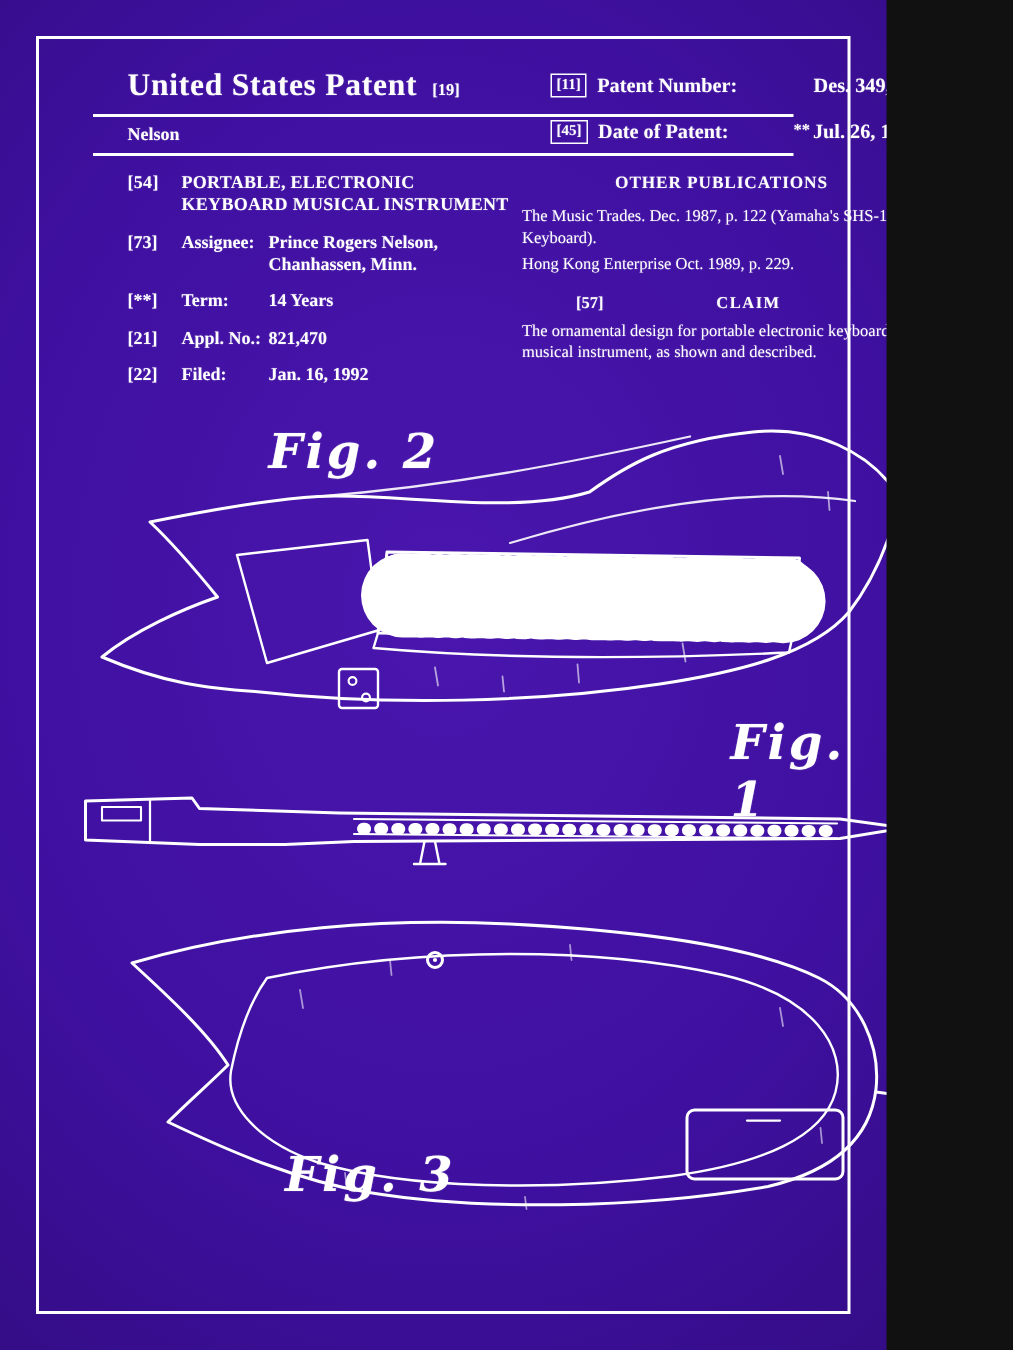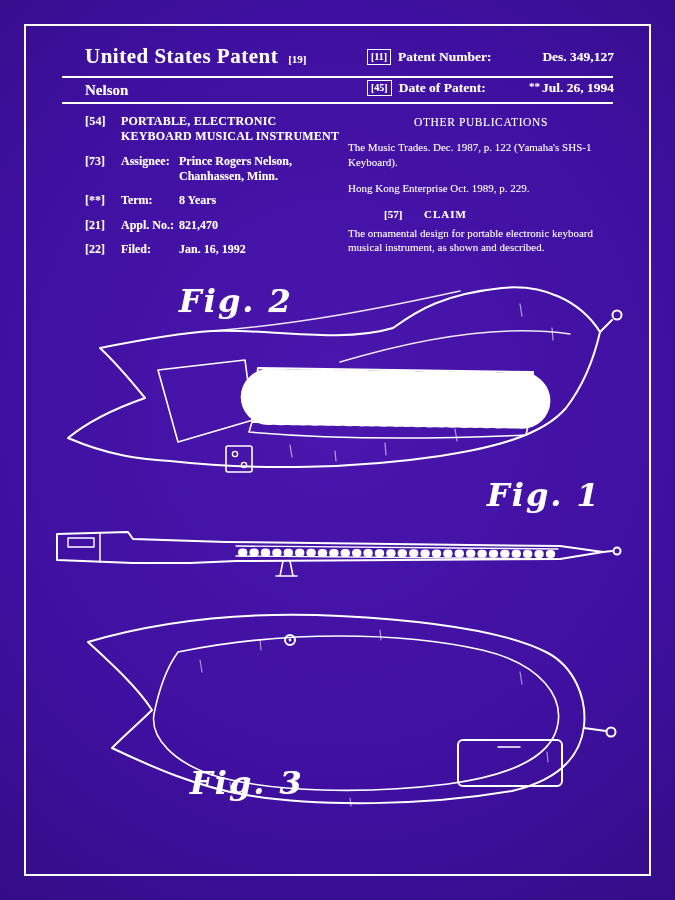--- a/index.html
+++ b/index.html
@@ -1,54 +1,54 @@
 <!DOCTYPE html>
 <html><head>
 <meta charset="utf-8">
 <style>
   html,body { margin:0; padding:0; background:#111; }
   .page {
     position:relative;
-    width:675px; height:900px;
+    width:591px; height:900px;
     overflow:hidden;
     color:#fff;
     background: radial-gradient(115% 95% at 50% 45%, #4a16ae 0%, #3f10a0 45%, #330c84 75%, #250859 100%);
     font-family:"Liberation Serif","DejaVu Serif",serif;
     text-shadow:0 0 1px rgba(255,255,255,.35);
   }
   .frame { position:absolute; left:24px; top:24px; right:24px; bottom:24px; border:2px solid #fff; }
 
   .rule { position:absolute; left:62px; right:62px; border-top:2px solid #fff; }
   .rule1 { top:76px; }
   .rule2 { top:102px; }
 
   .title { position:absolute; left:85px; top:44px; font-size:21px; font-weight:bold; letter-spacing:.5px; }
   .title .kind { font-size:11px; font-weight:bold; margin-left:10px; letter-spacing:0; }
-  .surname { position:absolute; left:85px; top:82px; font-size:15px; font-weight:bold; }
+  .surname { position:absolute; left:85px; top:82px; font-size:12px; font-weight:bold; }
 
   .head-right { position:absolute; left:367px; width:247px; display:flex; align-items:baseline; gap:7px; font-weight:bold; font-size:13.5px; }
   .head-right.row1 { top:49px; }
   .head-right.row2 { top:80px; }
   .tag-box { border:1.5px solid #fff; font-size:10px; padding:0 3px; line-height:1.35; align-self:center; }
   .head-right .val { margin-left:auto;text-align:right; }
   .star { font-size:11px; vertical-align:2px; margin-right:2px; }
 
   .col-left { position:absolute; left:85px; top:114px; width:262px; font-size:12px; }
   .bib-row { display:grid; grid-template-columns:34px 56px 1fr; column-gap:2px; margin-bottom:9px; font-weight:bold; line-height:1.28; }
   .bib-row.title-row { grid-template-columns:34px 1fr; letter-spacing:.2px; }
 
   .col-right { position:absolute; left:348px; top:114px; width:266px; font-size:11px; }
-  .pub-heading { text-align:center; font-weight:normal; margin:2px 0 9px; letter-spacing:.6px; font-size:11.5px; }
-  .pub-entry { margin:12px 0 3px; line-height:1.32; }
+  .pub-heading { text-align:center; font-weight:bold; margin:2px 0 9px; letter-spacing:.6px; font-size:11.5px; }
+  .pub-entry { margin:0 0 3px; line-height:1.32; }
   .staff { margin-top:11px; font-style:italic; }
   .staff-line { margin:0 0 2px; line-height:1.4; }
   .mark { display:inline-block; width:17px; height:8px; background:#fff; margin-left:8px; }
   .claim-head { display:flex; margin-top:12px; font-weight:bold; }
   .claim-tag { width:40px;padding-left:36px; }
-  .claim-title { flex:1; padding-right:40px; letter-spacing:1px; }
+  .claim-title { flex:1; text-align:center; padding-right:40px; letter-spacing:1px; }
   .claim-text { margin-top:6px; line-height:1.32; }
 
   .fig-label { position:absolute; font-family:"DejaVu Serif",serif; font-style:italic; font-weight:bold; font-size:32px; letter-spacing:2px; }
   .fig-label.f2 { left:179px; top:282px; }
   .fig-label.f1 { left:487px; top:476px; }
   .fig-label.f3 { left:190px; top:764px; }
 
   svg.fig { position:absolute; }
 </style>
 </head>
@@ -80,21 +80,21 @@
       <span>PORTABLE, ELECTRONIC KEYBOARD MUSICAL INSTRUMENT</span>
     </div>
     <div class="bib-row">
       <span>[73]</span>
       <span>Assignee:</span>
       <span>Prince Rogers Nelson, Chanhassen, Minn.</span>
     </div>
     <div class="bib-row">
       <span>[**]</span>
       <span>Term:</span>
-      <span>8 Years</span>
+      <span>14 Years</span>
     </div>
     <div class="bib-row">
       <span>[21]</span>
       <span>Appl. No.:</span>
       <span>821,470</span>
     </div>
     <div class="bib-row">
       <span>[22]</span>
       <span>Filed:</span>
       <span>Jan. 16, 1992</span>

